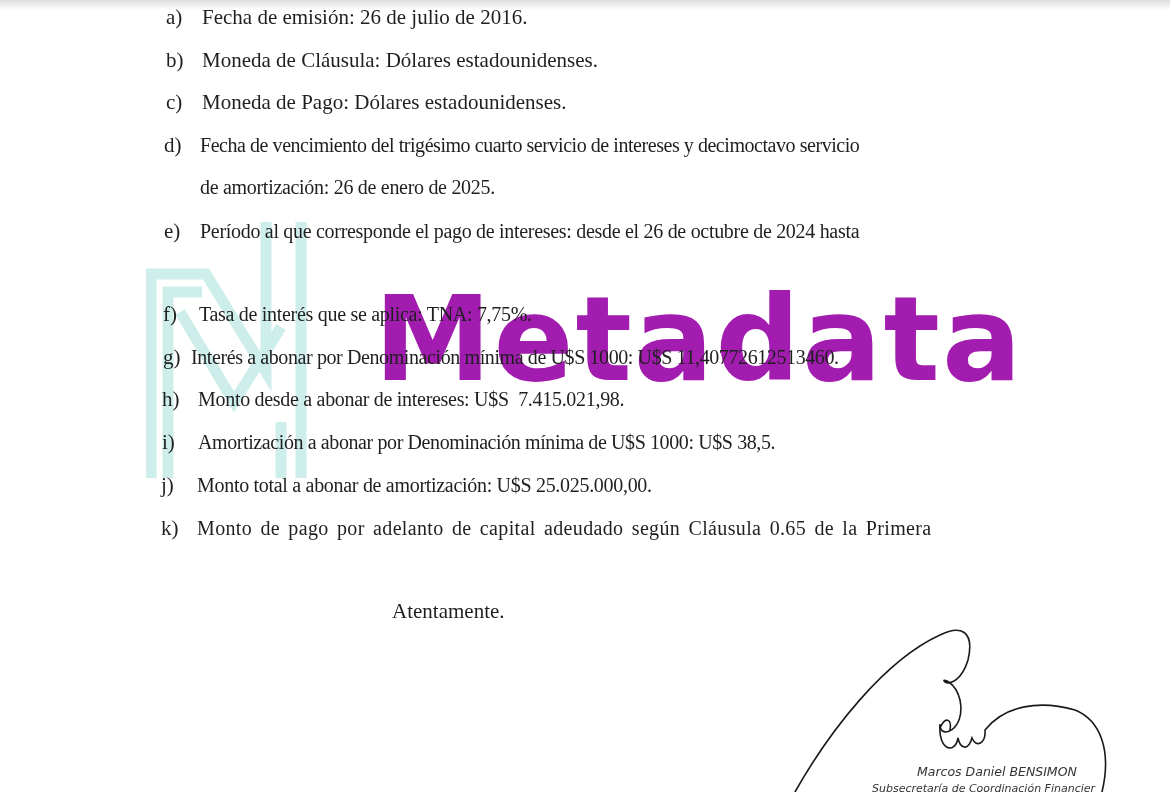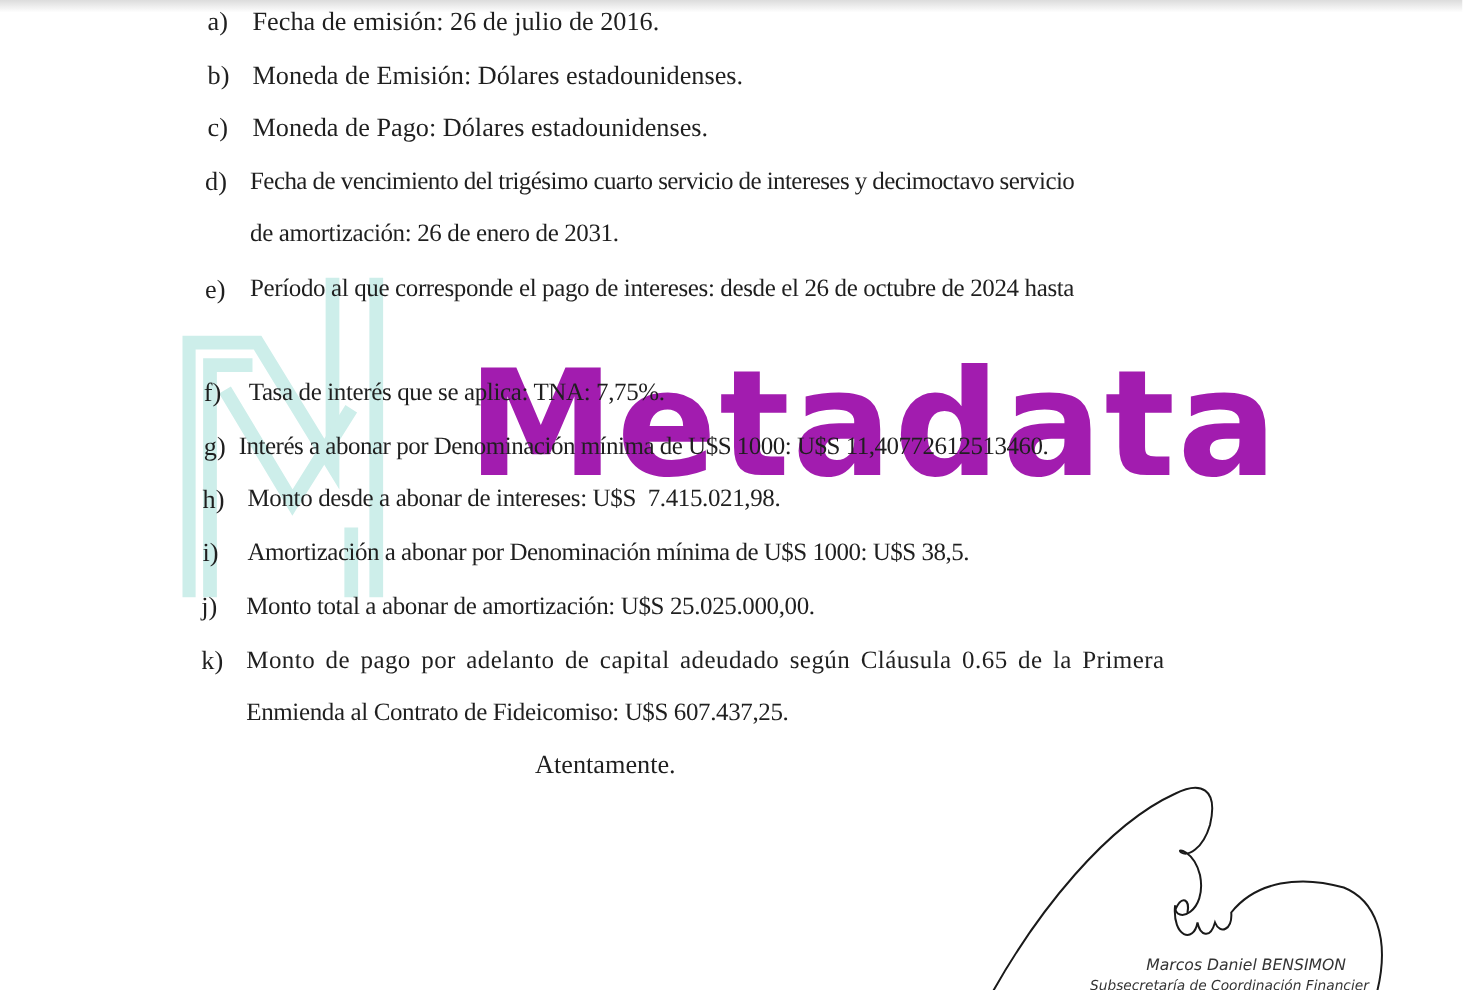--- a/index.html
+++ b/index.html
@@ -19,21 +19,21 @@
   .wm-text {
     position: absolute; left: 374px; top: 280px; z-index: 1;
     font-family: "DejaVu Sans", sans-serif; font-weight: bold;
     font-size: 118px; letter-spacing: 2px; color: #a21caf; line-height: 1;
   }
   .doc { position: absolute; left: 0; top: 0; width: 1170px; height: 792px; z-index: 2; }
   .item { position: absolute; font-size: 21px; line-height: 42px; white-space: nowrap; }
   .item .lbl { position: absolute; left: 0; top: 0; }
   .item .txt { position: absolute; top: 0; }
   .cont { position: absolute; font-size: 21px; line-height: 42px; white-space: nowrap; }
-  .closing { position: absolute; left: 428px; top: 590px; font-size: 21px; line-height: 42px; text-align: center; }
+  .closing { position: absolute; left: 392px; top: 590px; font-size: 21px; line-height: 42px; text-align: center; }
   .signature { position: absolute; left: 790px; top: 620px; width: 330px; height: 172px; z-index: 2; }
   .sig-name {
     position: absolute; left: 897px; top: 764px; font-family: "DejaVu Sans", sans-serif;
     font-style: italic; font-size: 12.5px; color: #333; white-space: nowrap; z-index: 3; margin-left: 20px;
   }
   .sig-title {
     position: absolute; left: 872px; top: 782px; font-family: "DejaVu Sans", sans-serif;
     font-style: italic; font-size: 11px; color: #333; white-space: nowrap; z-index: 3;
   }
 </style>
@@ -55,33 +55,33 @@
 
 <div class="doc">
 
   <div class="item" style="left:166px; top:-4px;">
     <span class="lbl">a)</span>
     <span class="txt" style="left:36px;">Fecha de emisión: 26 de julio de 2016.</span>
   </div>
 
   <div class="item" style="left:166px; top:39px;">
     <span class="lbl">b)</span>
-    <span class="txt" style="left:36px;">Moneda de Emisión: Dólares estadounidenses.</span>
+    <span class="txt" style="left:36px;">Moneda de Cláusula: Dólares estadounidenses.</span>
   </div>
 
   <div class="item" style="left:166px; top:81px;">
     <span class="lbl">c)</span>
     <span class="txt" style="left:36px;">Moneda de Pago: Dólares estadounidenses.</span>
   </div>
 
   <div class="item" style="left:164px; top:124px; width:874px;">
     <span class="lbl">d)</span>
     <span class="txt" style="left:36px; font-size:20px; letter-spacing:-0.45px;">Fecha de vencimiento del trigésimo cuarto servicio de intereses y decimoctavo servicio</span>
   </div>
-  <div class="cont" style="left:200px; top:166px; font-size:20px; letter-spacing:-0.3px;">de amortización: 26 de enero de 2031.</div>
+  <div class="cont" style="left:200px; top:166px; font-size:20px; letter-spacing:-0.3px;">de amortización: 26 de enero de 2025.</div>
 
   <div class="item" style="left:164px; top:210px; width:874px;">
     <span class="lbl">e)</span>
     <span class="txt" style="left:36px; font-size:20px; letter-spacing:-0.3px;font-family:Liberation Serif, serif;">Período al que corresponde el pago de intereses: desde el 26 de octubre de 2024 hasta</span>
   </div>
 
   <div class="item" style="left:163px; top:293px;">
     <span class="lbl">f)</span>
     <span class="txt" style="left:36px; font-size:20px; letter-spacing:-0.3px;">Tasa de interés que se aplica: TNA: 7,75%.</span>
   </div>
@@ -103,21 +103,20 @@
 
   <div class="item" style="left:161px; top:464px;">
     <span class="lbl">j)</span>
     <span class="txt" style="left:36px; font-size:20px; letter-spacing:-0.3px;text-align:right;">Monto total a abonar de amortización: U$S 25.025.000,00.</span>
   </div>
 
   <div class="item" style="left:161px; top:507px; width:874px;">
     <span class="lbl">k)</span>
     <span class="txt" style="left:36px; font-size:20px; letter-spacing:0.35px; word-spacing:3px;">Monto de pago por adelanto de capital adeudado según Cláusula 0.65 de la Primera</span>
   </div>
-  <div class="cont" style="left:197px; top:549px; font-size:20px; letter-spacing:-0.3px;">Enmienda al Contrato de Fideicomiso: U$S 607.437,25.</div>
 
   <div class="closing">Atentamente.</div>
 </div>
 
 <svg class="signature" viewBox="0 0 330 172">
   <g fill="none" stroke="#1a1a1a" stroke-width="1.6" stroke-linecap="round">
     <path d="M5,172 C40,110 95,40 150,15 C170,5 185,10 178,40 C172,60 160,65 155,62 C150,58 165,60 170,80 C176,110 150,120 150,105"></path>
     <path d="M150,105 C148,130 165,135 168,118 C170,128 178,132 182,118 C186,128 196,124 195,110 C215,85 250,80 285,90 C310,100 322,130 312,172"></path>
     <path d="M150,108 C156,95 162,100 160,110"></path>
   </g>

